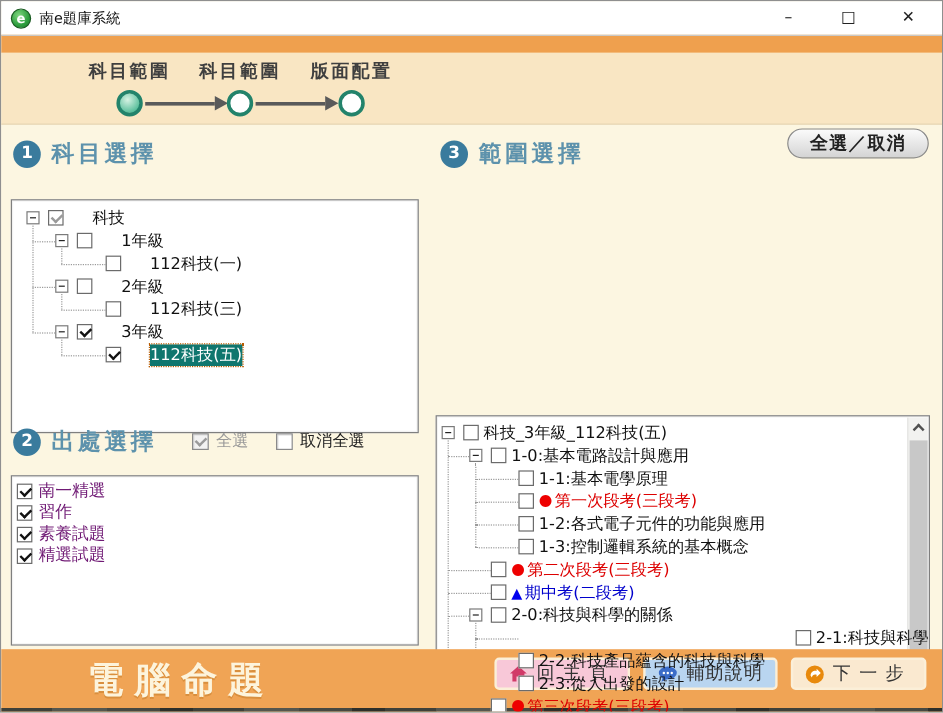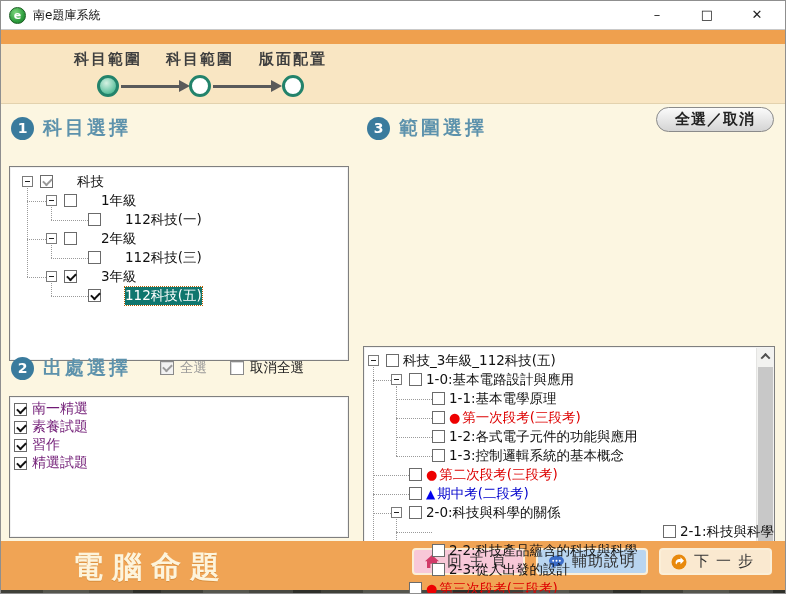--- a/index.html
+++ b/index.html
@@ -202,25 +202,25 @@
       </div>
     </div>
 
     <div class="box" id="srclist" style="left:8px;top:292px;width:340px;height:142px;padding-top:3px">
         <div class="src-row">
           <span class="chk on"></span>
           <span class="src-label">南一精選</span>
         </div>
         <div class="src-row">
           <span class="chk on"></span>
+          <span class="src-label">習作</span>
+        </div>
+        <div class="src-row">
+          <span class="chk on"></span>
           <span class="src-label">素養試題</span>
-        </div>
-        <div class="src-row">
-          <span class="chk on"></span>
-          <span class="src-label">習作</span>
         </div>
         <div class="src-row">
           <span class="chk on"></span>
           <span class="src-label">精選試題</span>
         </div>
       </div>
 
     <div class="panel-heading" style="left:366px;top:11px">
       <div class="badge">3</div>
       <div class="panel-title">範圍選擇</div>

